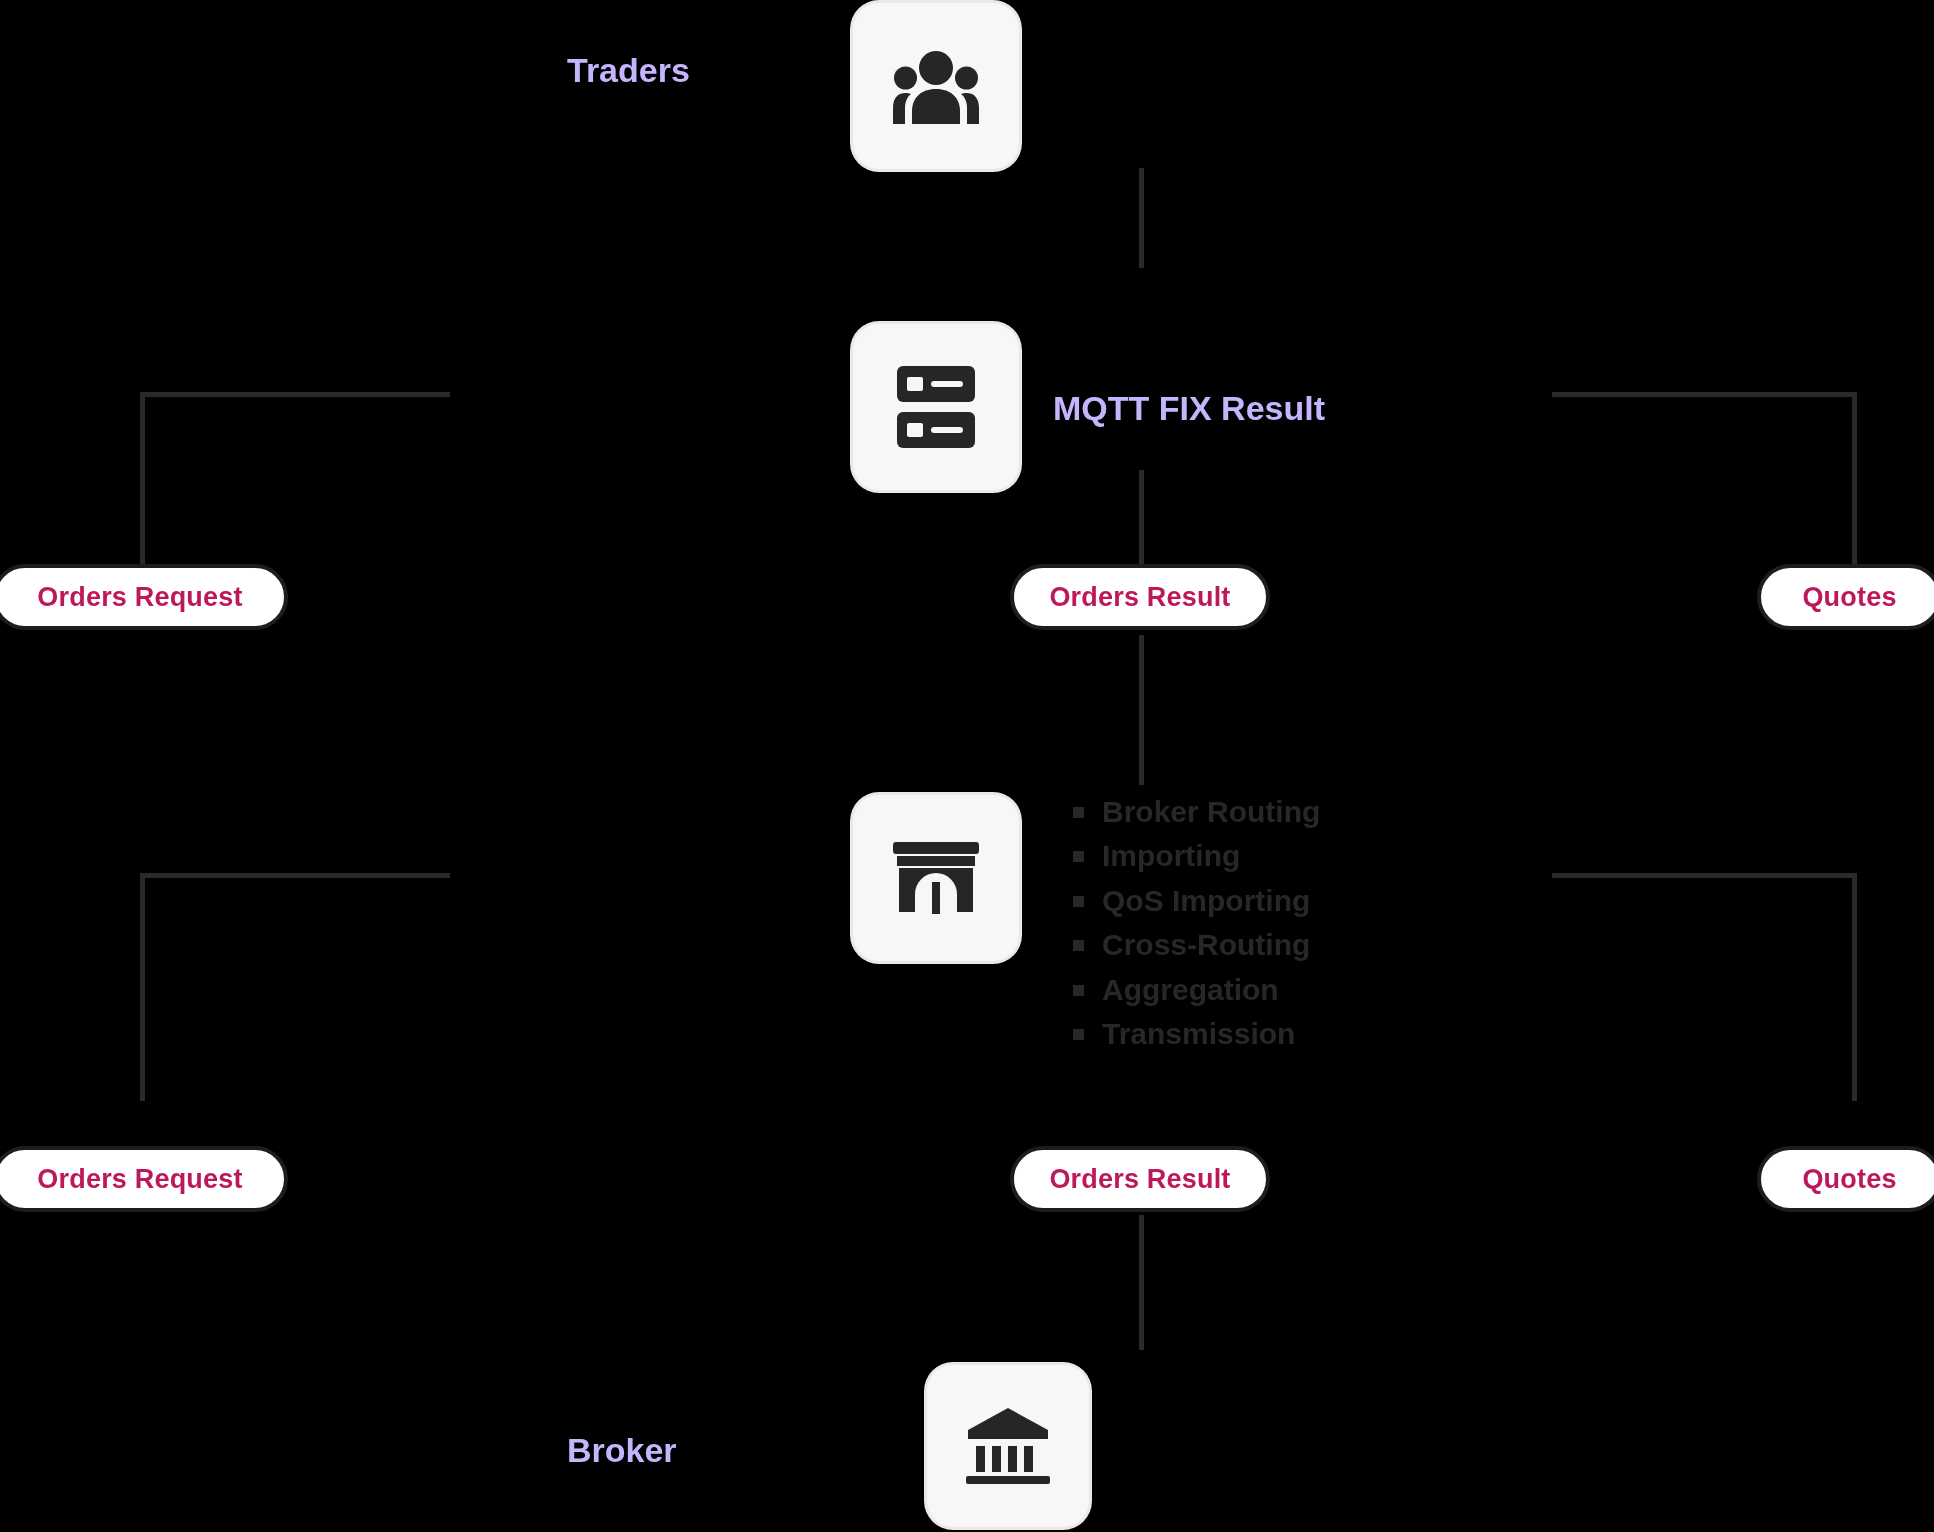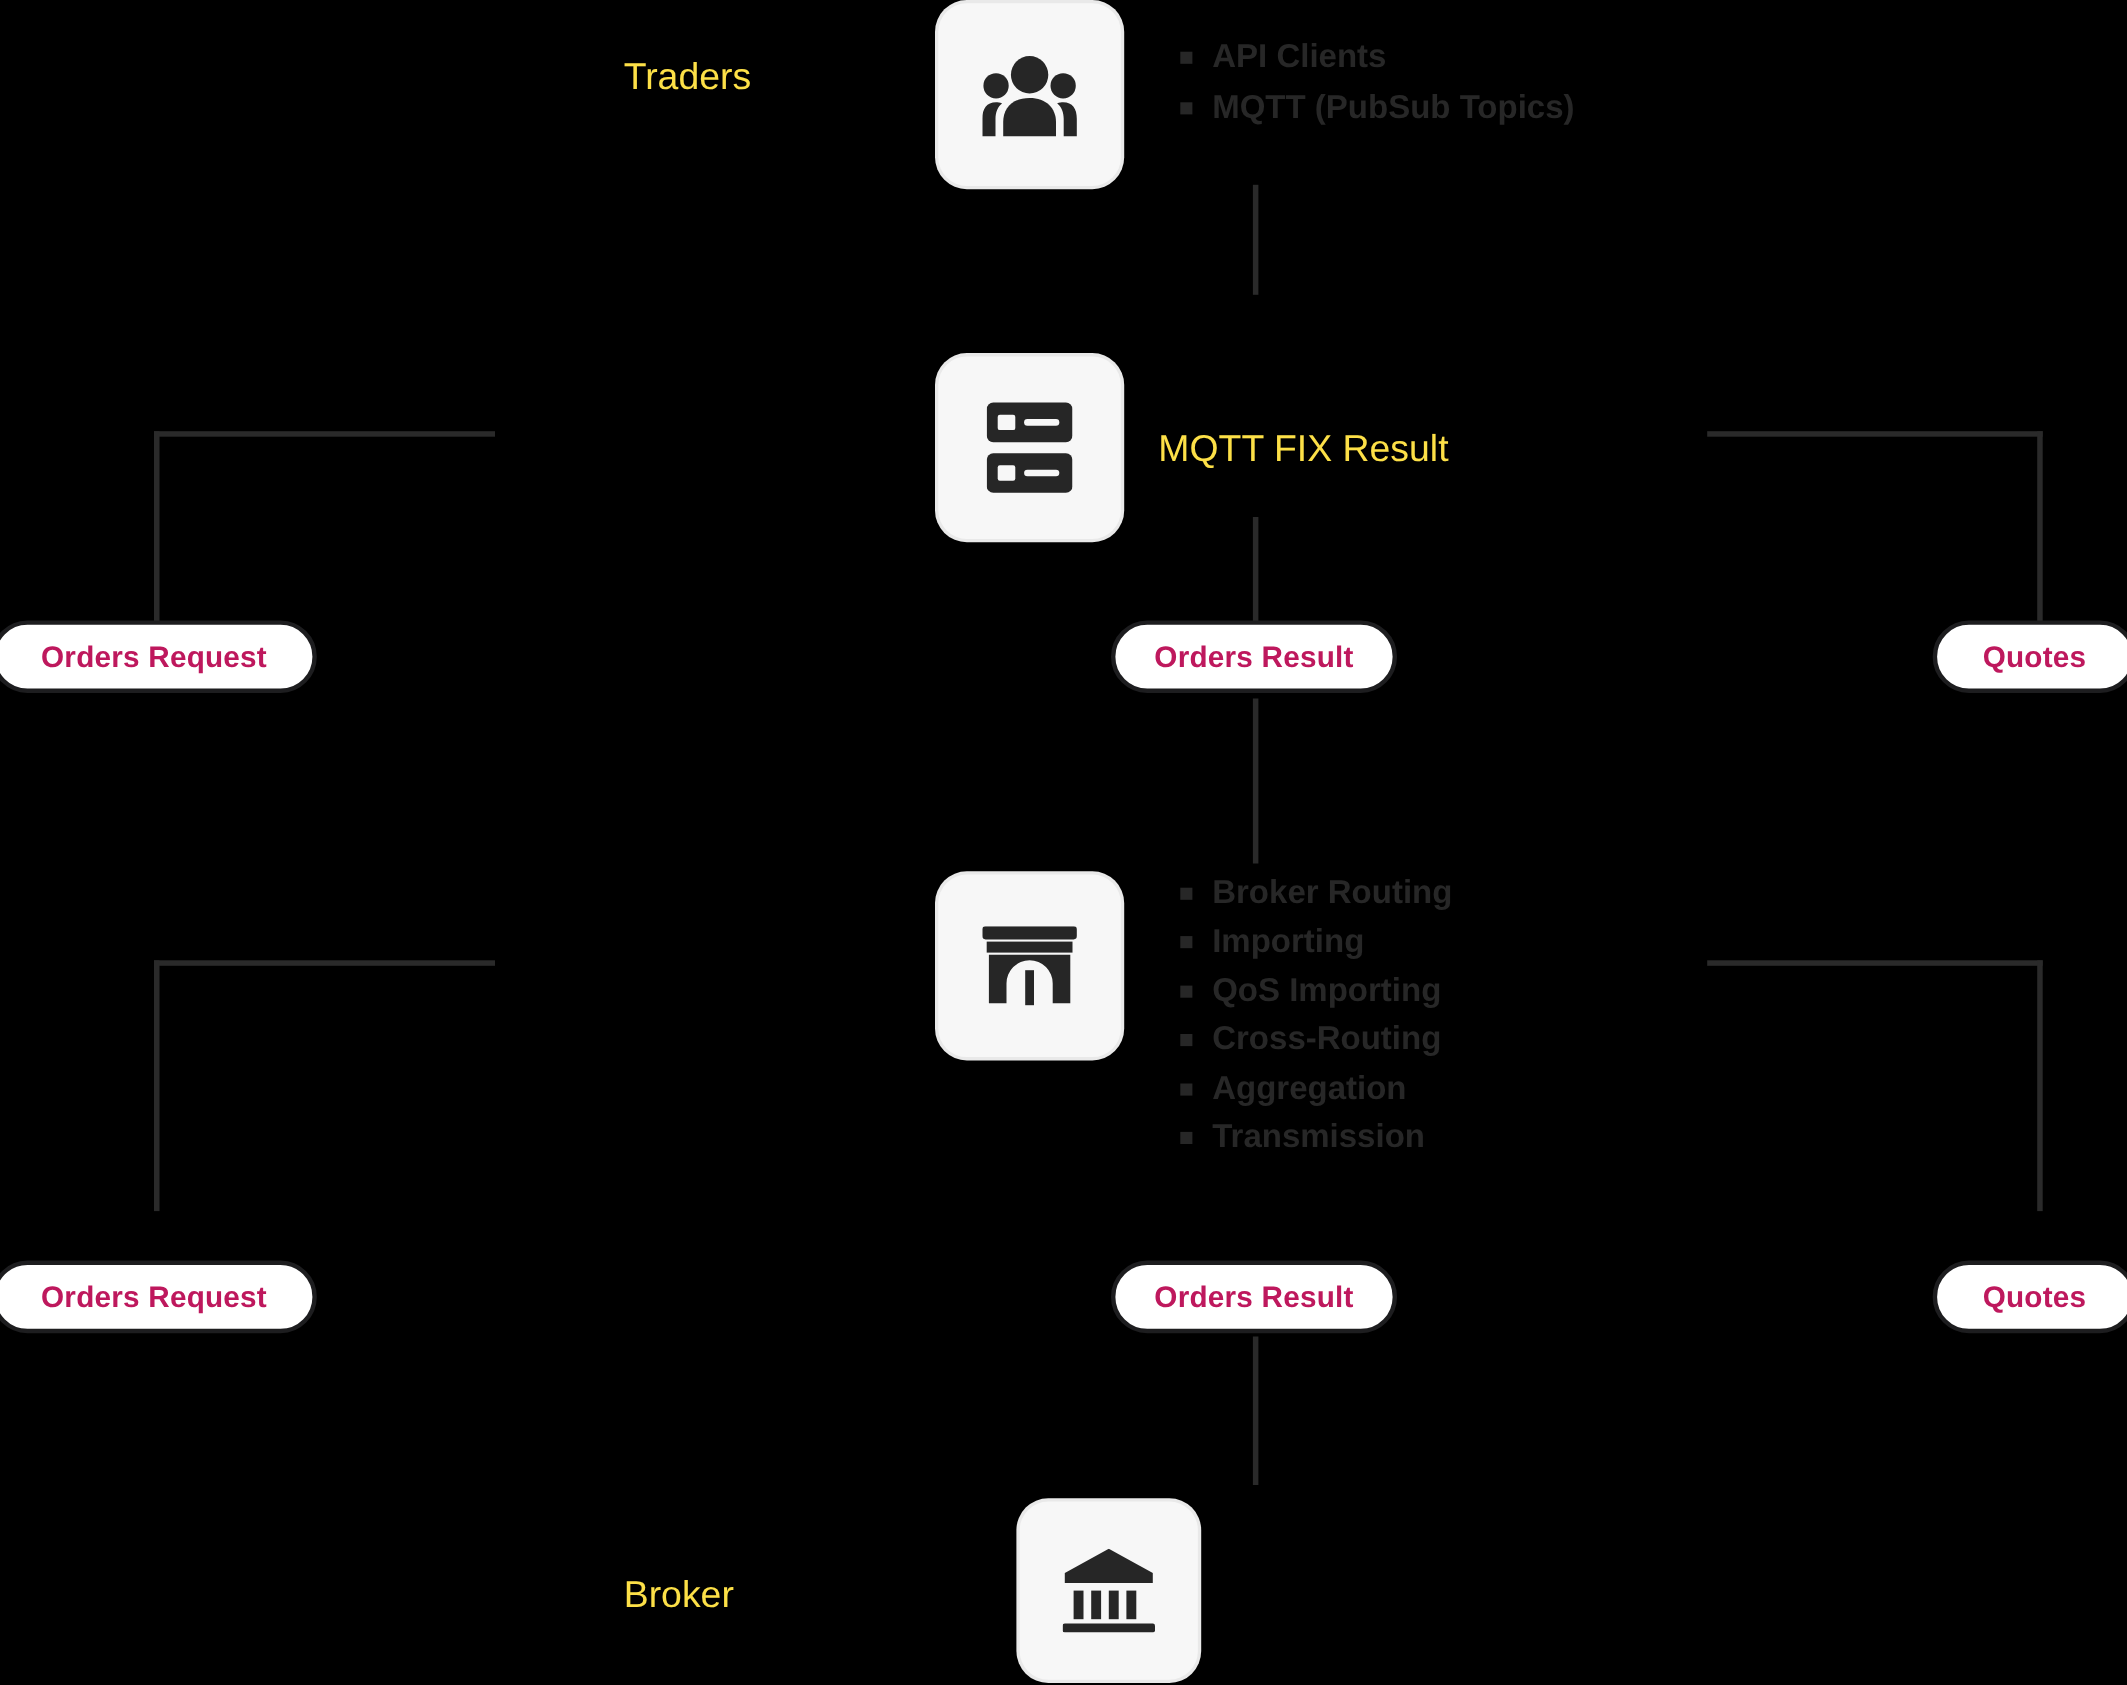--- a/index.html
+++ b/index.html
@@ -58,22 +58,22 @@
     color: #be185d;
     font-size: 27px;
     font-weight: bold;
     letter-spacing: 0.2px;
     white-space: nowrap;
   }
 
   
   .dim {
     position: absolute;
-    color: #fde047;
-    font-weight: normal;
+    color: #c4b5fd;
+    font-weight: bold;
     white-space: pre-line;
   }
   .dim.big {
     font-size: 34px;
     line-height: 1.32;
   }
 
   .bullets {
     position: absolute;
     margin: 0;
@@ -131,30 +131,20 @@
         <circle cx="43" cy="20" r="17"></circle>
         <path d="M43 41c-15 0-24 9-24 22v13h48V63c0-13-9-22-24-22z"></path>
         <circle cx="12.5" cy="30" r="11.5"></circle>
         <path d="M12.5 45C4 45 0 51 0 60v16h12V60c0-6 2-11 6-14-2-0.7-4-1-5.5-1z"></path>
         <circle cx="73.5" cy="30" r="11.5"></circle>
         <path d="M73.5 45c8.5 0 12.5 6 12.5 15v16H74V60c0-6-2-11-6-14 2-0.7 4-1 5.5-1z"></path>
       </svg>
     </span>
   </div>
   <div class="dim big" style="left:567px; top:48px; width:260px;">Traders</div>
-  <ul class="bullets" style="left:1073px; top:33px;">
-    <li>
-      <span class="bdot"></span>
-      <span>API Clients</span>
-    </li>
-    <li>
-      <span class="bdot"></span>
-      <span>MQTT (PubSub Topics)</span>
-    </li>
-  </ul>
 
   <div class="icon-tile" style="left:853px; top:324px;">
     <span>
       <svg width="78" height="86" viewBox="0 0 78 86" fill="#262626">
         <rect x="0" y="2" width="78" height="36" rx="6"></rect>
         <rect x="0" y="48" width="78" height="36" rx="6"></rect>
         <rect x="10" y="13" width="16" height="14" rx="2" fill="#f7f7f7"></rect>
         <rect x="34" y="17" width="32" height="6" rx="3" fill="#f7f7f7"></rect>
         <rect x="10" y="59" width="16" height="14" rx="2" fill="#f7f7f7"></rect>
         <rect x="34" y="63" width="32" height="6" rx="3" fill="#f7f7f7"></rect>

